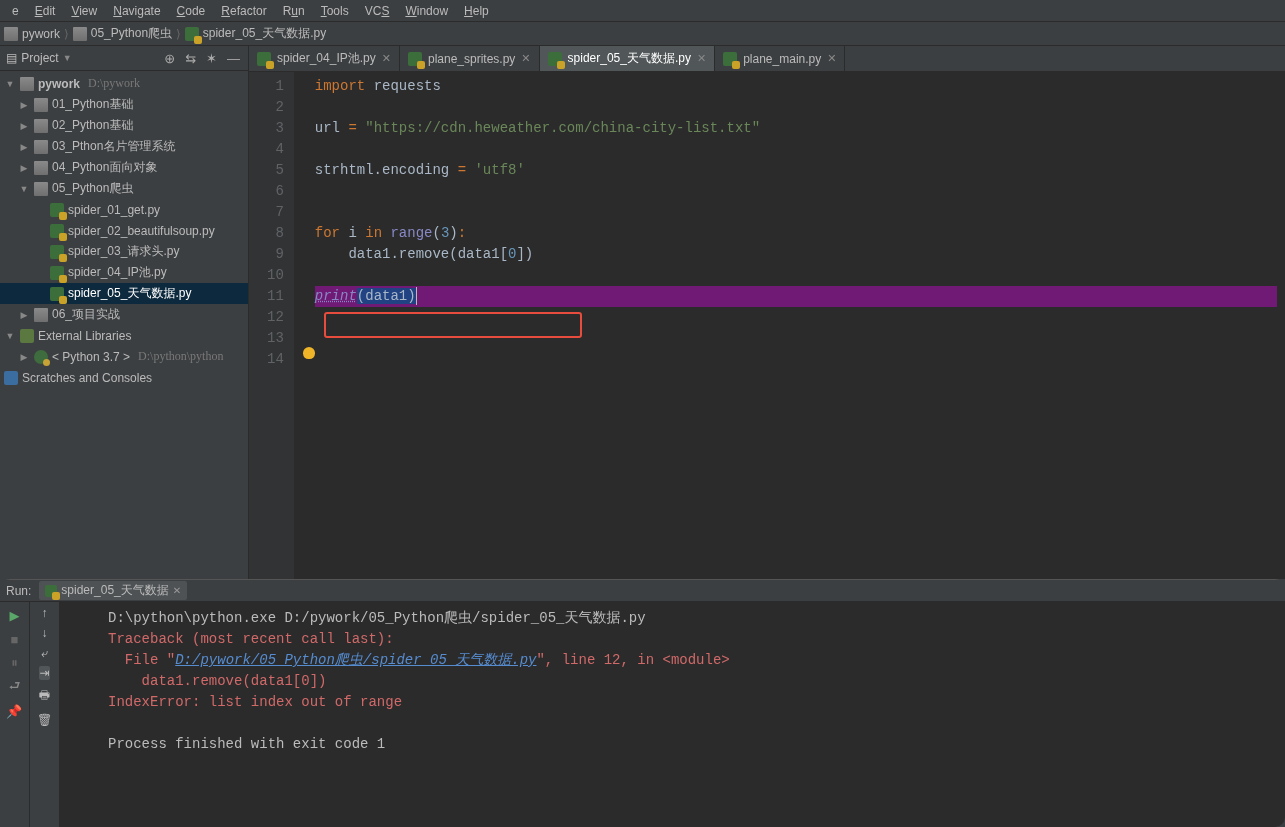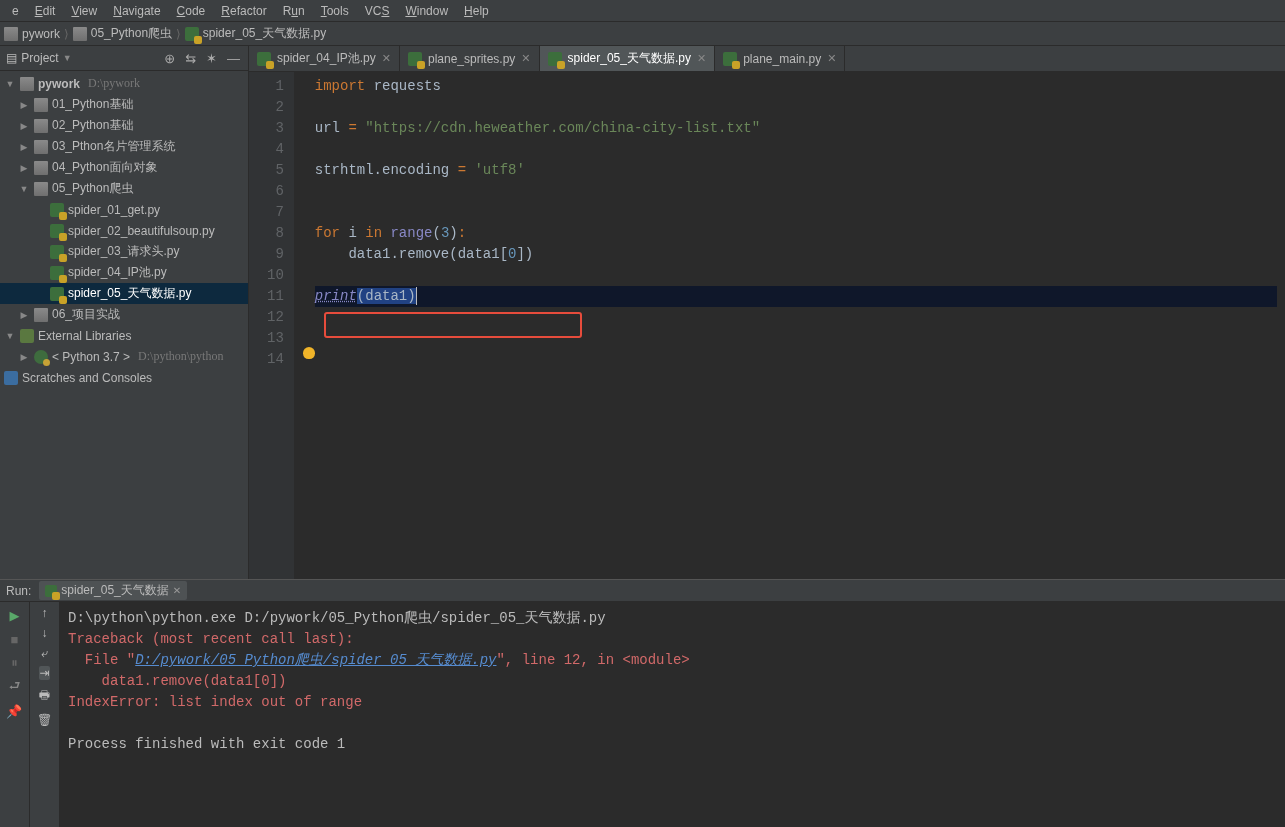--- a/index.html
+++ b/index.html
@@ -139,21 +139,21 @@
   padding: 4px 8px 4px 20px;
   color: #a9b7c6;
   position: relative;
 }
 .code .line { height: 21px; line-height: 21px; white-space: pre; }
 .kw { color: #cc7832; }
 .str { color: #6a8759; }
 .esc { color: #cc7832; text-decoration: underline; }
 .num { color: #6897bb; }
 .builtin { color: #8888c6; font-style: italic; text-decoration: underline dotted #8888c6; }
-.caret-line { background: #0f172a; }
+.caret-line { background: #701a75; }
 .caret { border-left: 1px solid #bbbbbb; display:inline-block; height:18px; vertical-align:middle;}
 .highlight-box {
   position: absolute;
   border: 2px solid #e74c3c;
   border-radius: 3px;
   left: 29px; top: 240px;
   width: 258px; height: 26px;
   pointer-events: none;
 }
 .bulb {
@@ -164,20 +164,21 @@
   background: #f0b429;
   border-radius: 50% 50% 45% 45%;
 }
 
 .run-panel {
   height: 248px;
   background: #2b2b2b;
   border-top: 1px solid #555;
   display: flex;
   flex-direction: column;
+  border-radius: 10px;
 }
 .run-tabbar {
   height: 22px;
   background: #3c3f41;
   display: flex;
   align-items: center;
   padding: 0 6px;
   gap: 8px;
   border-bottom: 1px solid #2b2b2b;
 }
@@ -207,20 +208,21 @@
   border-right: 1px solid #2b2b2b;
 }
 .console {
   flex:1;
   padding: 6px 8px;
   font-family: "Consolas","Courier New",monospace;
   font-size: 14px;
   color: #bbbbbb;
   line-height: 21px;
   white-space: pre;
+  margin-left: 40px;
 }
 .console .err { color: #d16969; }
 .console .err-link { color: #568cd0; text-decoration: underline; font-style: italic; }
 .tool.play { color:#59a869; }
 .tool.stop { color:#666; }
 .tool.active { background:#515658; border-radius:2px; }
 </style>
 </head>
 <body>
 

